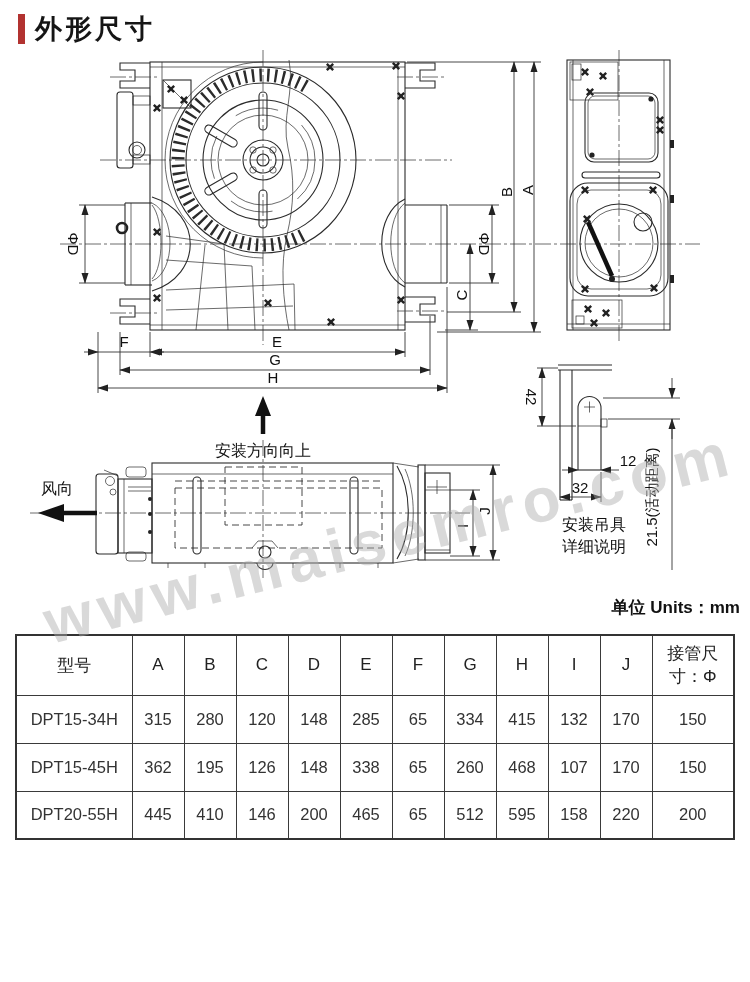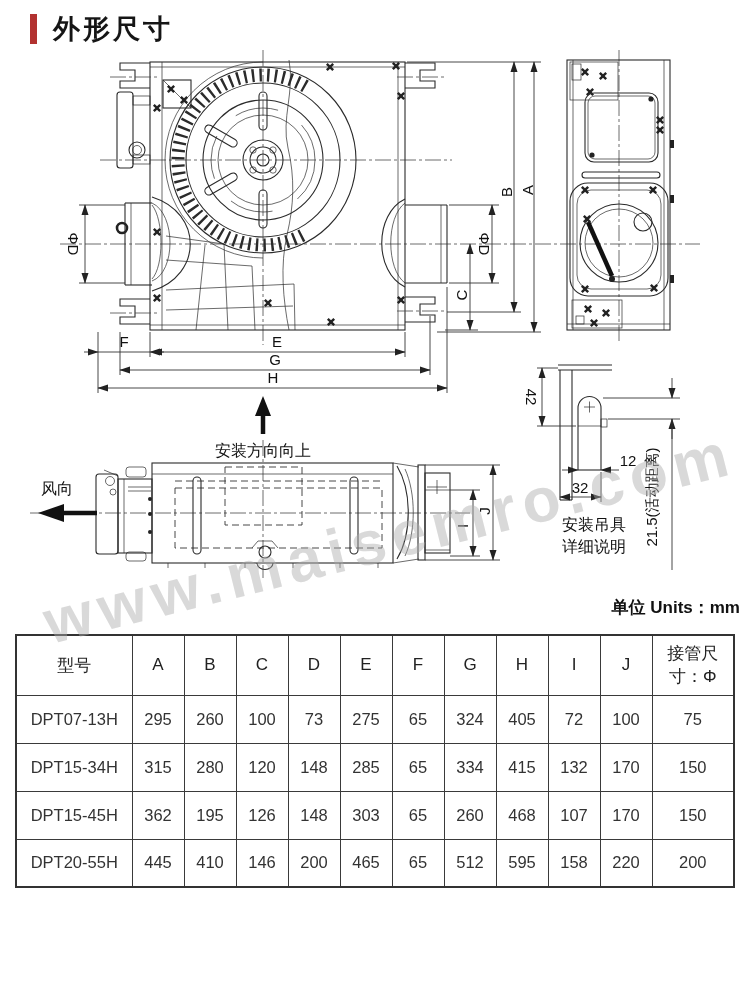--- a/index.html
+++ b/index.html
@@ -1,21 +1,21 @@
 <!DOCTYPE html>
 <html><head>
 <meta charset="utf-8">
 <style>
   * { margin:0; padding:0; box-sizing:border-box; }
   html,body { background:#ffffff; }
   body {
     width:750px; height:982px; position:relative; overflow:hidden;
     font-family:"Liberation Sans", sans-serif;
   }
-  .header { display:flex; align-items:center; gap:16px; padding:10px 0 0 30px; height:48px; }
+  .header { display:flex; align-items:center; gap:10px; padding:10px 0 0 18px; height:48px; }
   .accent-bar { width:7px; height:30px; background:#b23230; }
   .page-title { font-size:27px; font-weight:bold; color:#151515; letter-spacing:3px; font-family:"Liberation Sans",sans-serif; }
   .diagram { position:relative; width:750px; height:548px; }
   .diagram svg { display:block; }
 
   .pline { fill:none; stroke:#2b2b2b; stroke-width:1.1; }
   .pthin { fill:none; stroke:#2b2b2b; stroke-width:0.7; }
   .dim   { fill:none; stroke:#333333; stroke-width:0.9; }
   .cl    { fill:none; stroke:#484848; stroke-width:0.8; stroke-dasharray:16 3 3 3; }
   .dash  { fill:none; stroke:#333333; stroke-width:0.9; stroke-dasharray:7 4; }
@@ -368,54 +368,40 @@
         <th>F</th>
         <th>G</th>
         <th>H</th>
         <th>I</th>
         <th>J</th>
         <th>接管尺寸：Φ</th>
       </tr>
     </thead>
   <tbody>
       <tr>
-        <td>DPT07-13H</td>
-        <td>295</td>
-        <td>260</td>
-        <td>100</td>
-        <td>73</td>
-        <td>275</td>
-        <td>65</td>
-        <td>324</td>
-        <td>405</td>
-        <td>72</td>
-        <td>100</td>
-        <td>75</td>
-      </tr>
-      <tr>
         <td>DPT15-34H</td>
         <td>315</td>
         <td>280</td>
         <td>120</td>
         <td>148</td>
         <td>285</td>
         <td>65</td>
         <td>334</td>
         <td>415</td>
         <td>132</td>
         <td>170</td>
         <td>150</td>
       </tr>
       <tr>
         <td>DPT15-45H</td>
         <td>362</td>
         <td>195</td>
         <td>126</td>
         <td>148</td>
-        <td>303</td>
+        <td>338</td>
         <td>65</td>
         <td>260</td>
         <td>468</td>
         <td>107</td>
         <td>170</td>
         <td>150</td>
       </tr>
       <tr>
         <td>DPT20-55H</td>
         <td>445</td>

